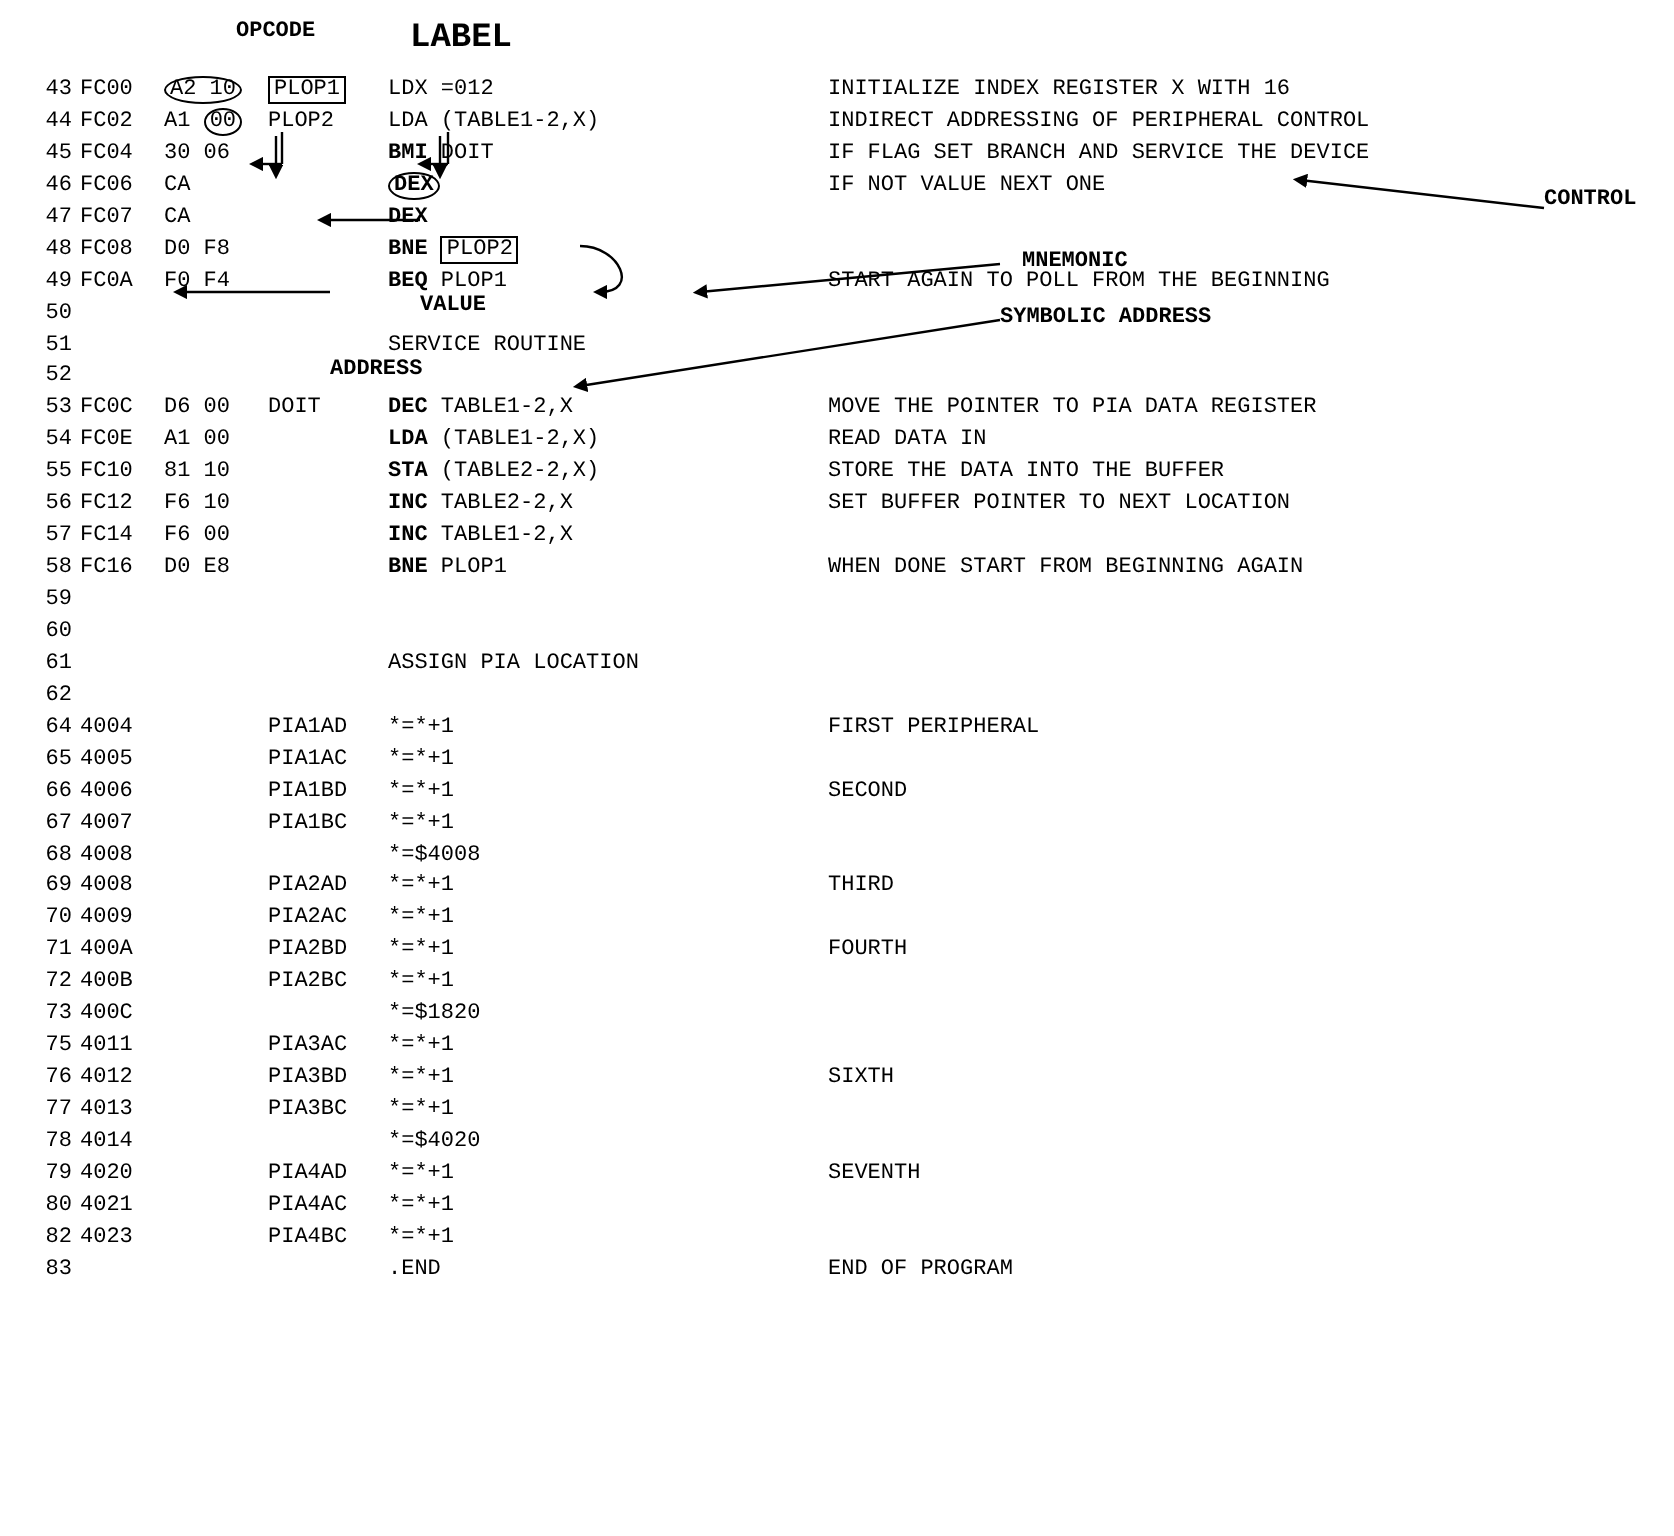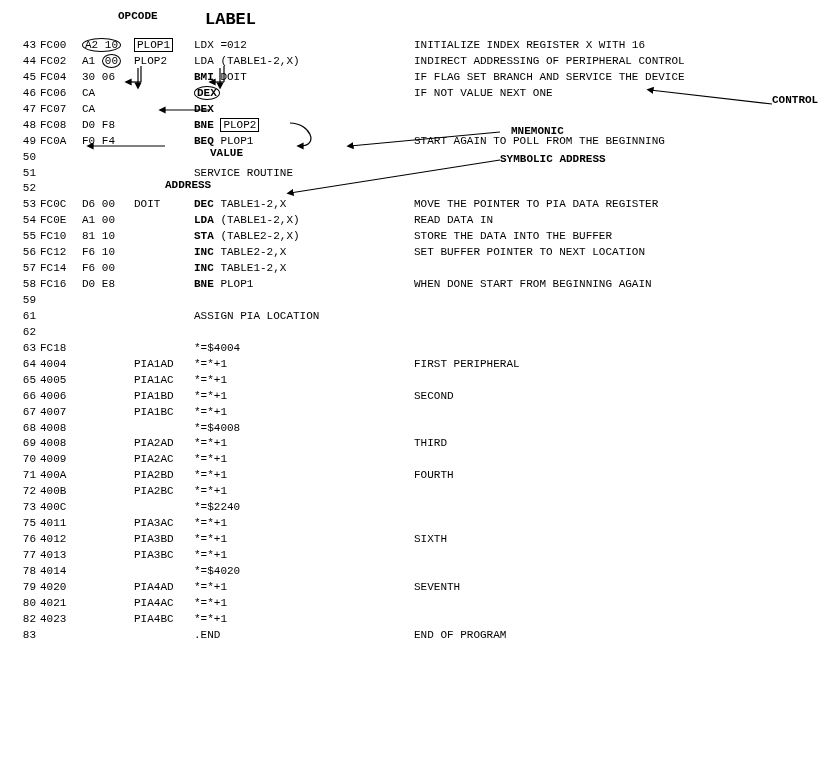--- a/index.html
+++ b/index.html
@@ -246,43 +246,39 @@
           <td class="col-opcode">D0 E8</td>
           <td class="col-label"></td>
           <td class="col-mnemonic"><span class="bold">BNE</span> PLOP1</td>
           <td>WHEN DONE START FROM BEGINNING AGAIN</td>
         </tr>
 
         <tr>
           <td class="col-linenum">59</td>
           <td colspan="5"></td>
         </tr>
+        <tr>
+          <td class="col-linenum">60</td>
+          <td colspan="5"></td>
+        </tr>
 
         <tr>
           <td class="col-linenum">61</td>
           <td class="col-addr"></td>
           <td class="col-opcode"></td>
           <td class="col-label"></td>
           <td class="col-mnemonic">ASSIGN PIA LOCATION</td>
           <td></td>
         </tr>
 
         <tr>
           <td class="col-linenum">62</td>
           <td colspan="5"></td>
         </tr>
 
-        <tr>
-          <td class="col-linenum">63</td>
-          <td class="col-addr">FC18</td>
-          <td class="col-opcode"></td>
-          <td class="col-label"></td>
-          <td class="col-mnemonic">*=$4004</td>
-          <td></td>
-        </tr>
 
         <tr>
           <td class="col-linenum">64</td>
           <td class="col-addr">4004</td>
           <td class="col-opcode"></td>
           <td class="col-label">PIA1AD</td>
           <td class="col-mnemonic">*=*+1</td>
           <td>FIRST PERIPHERAL</td>
         </tr>
         <tr>
@@ -347,21 +343,21 @@
           <td class="col-opcode"></td>
           <td class="col-label">PIA2BC</td>
           <td class="col-mnemonic">*=*+1</td>
           <td></td>
         </tr>
         <tr>
           <td class="col-linenum">73</td>
           <td class="col-addr">400C</td>
           <td class="col-opcode"></td>
           <td class="col-label"></td>
-          <td class="col-mnemonic">*=$2240</td>
+          <td class="col-mnemonic">*=$1820</td>
           <td></td>
         </tr>
         <tr>
           <td class="col-linenum">75</td>
           <td class="col-addr">4011</td>
           <td class="col-opcode"></td>
           <td class="col-label">PIA3AC</td>
           <td class="col-mnemonic">*=*+1</td>
           <td></td>
         </tr>

